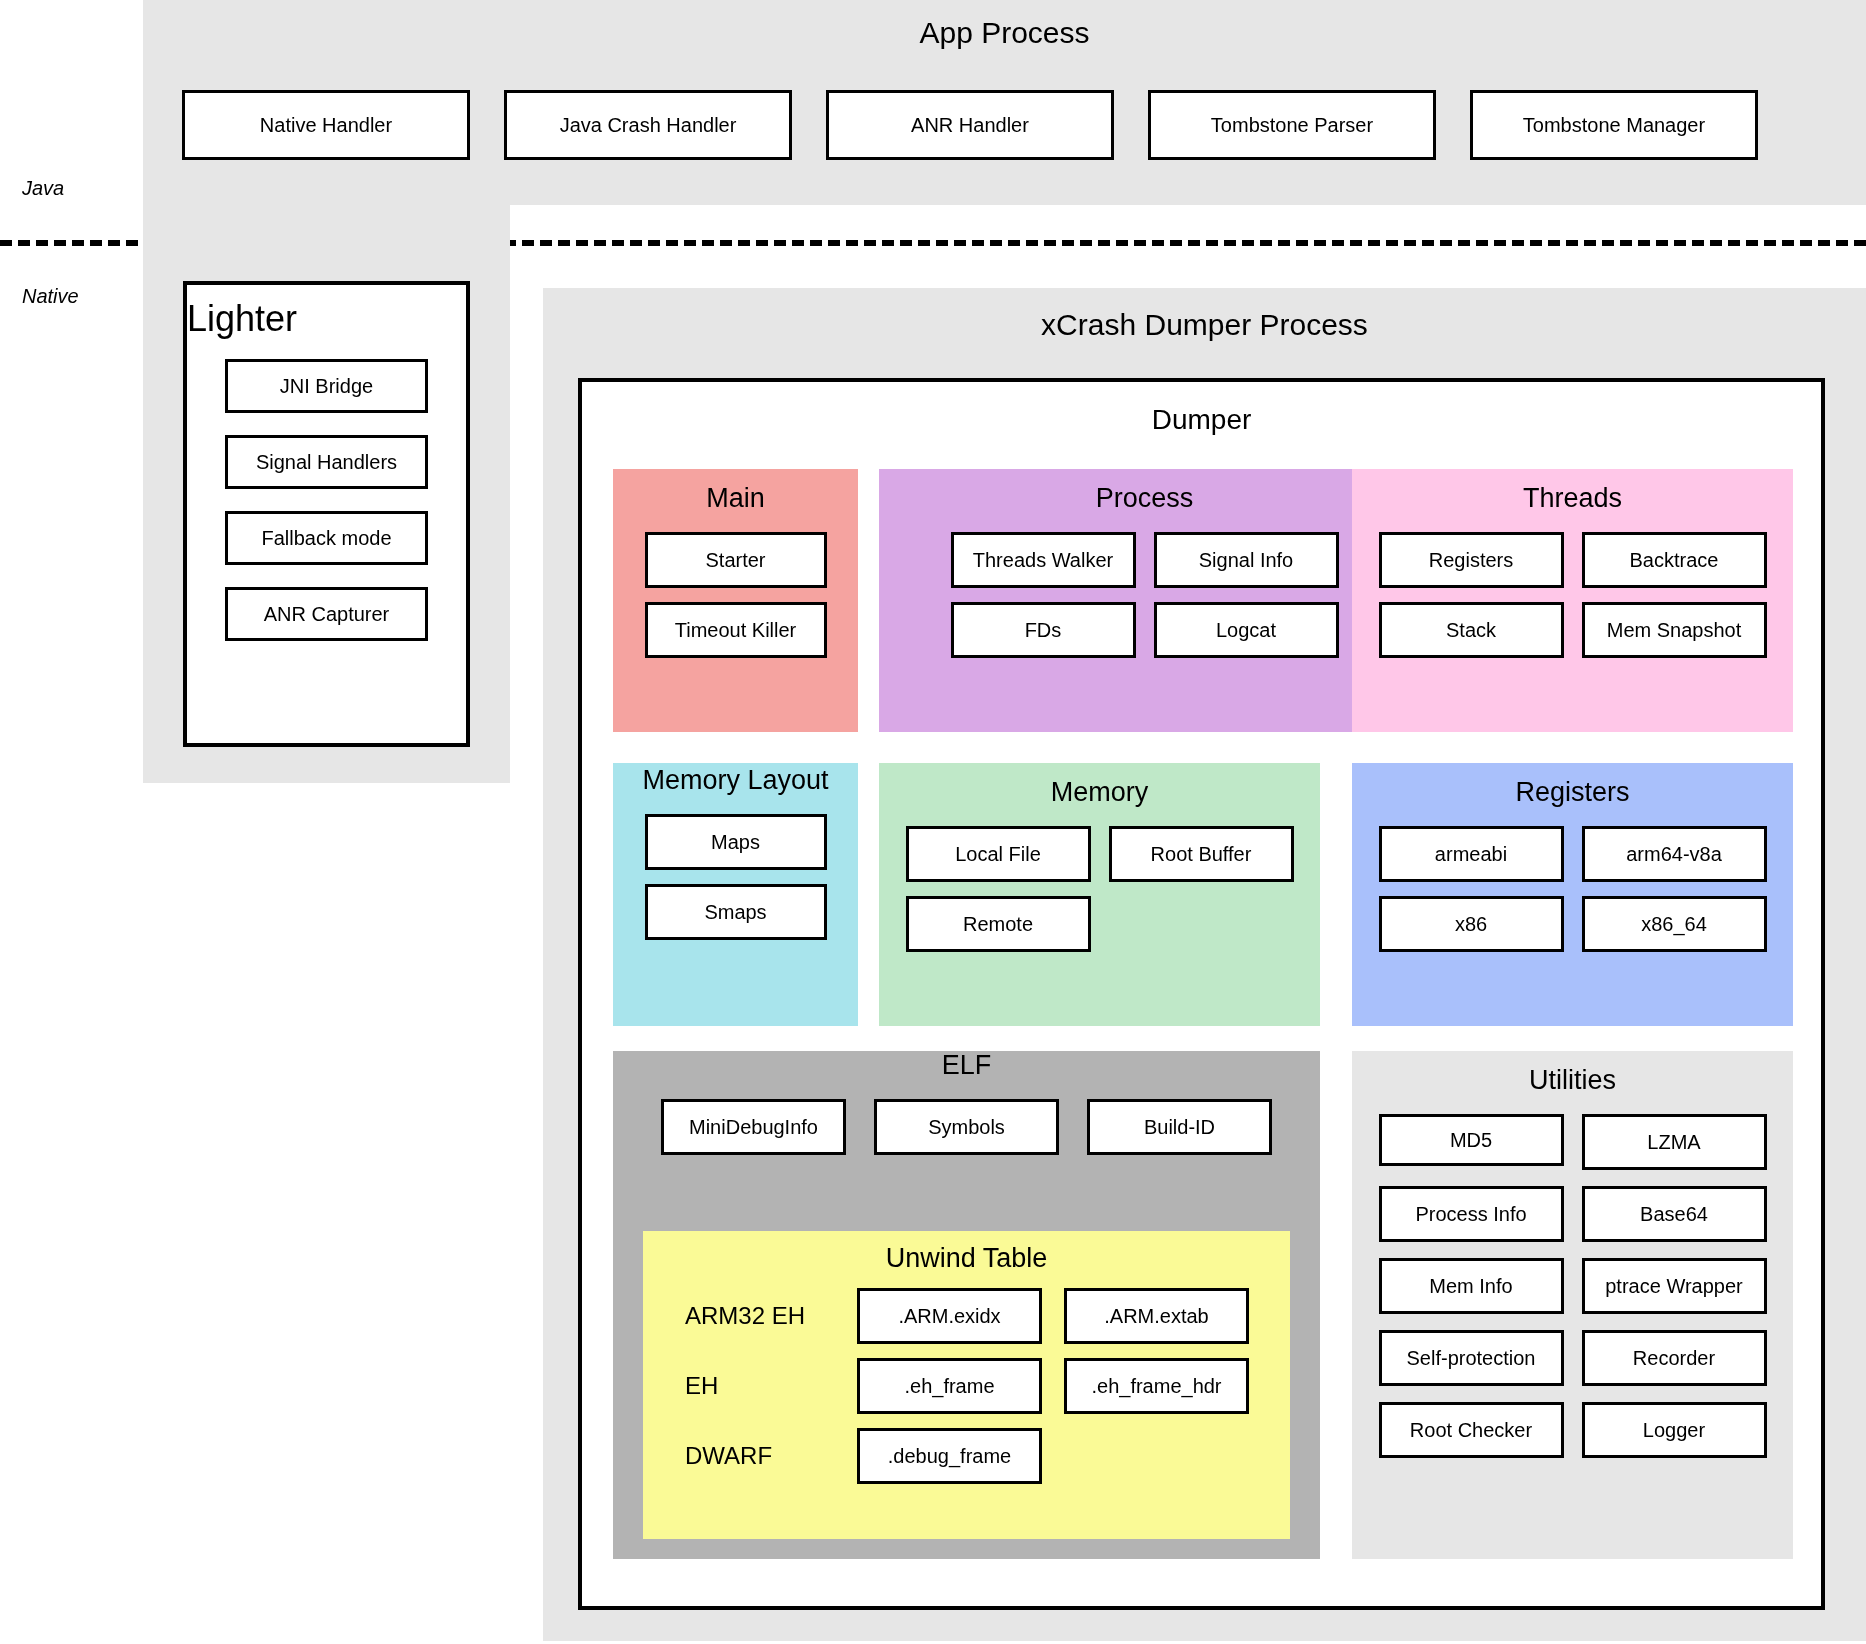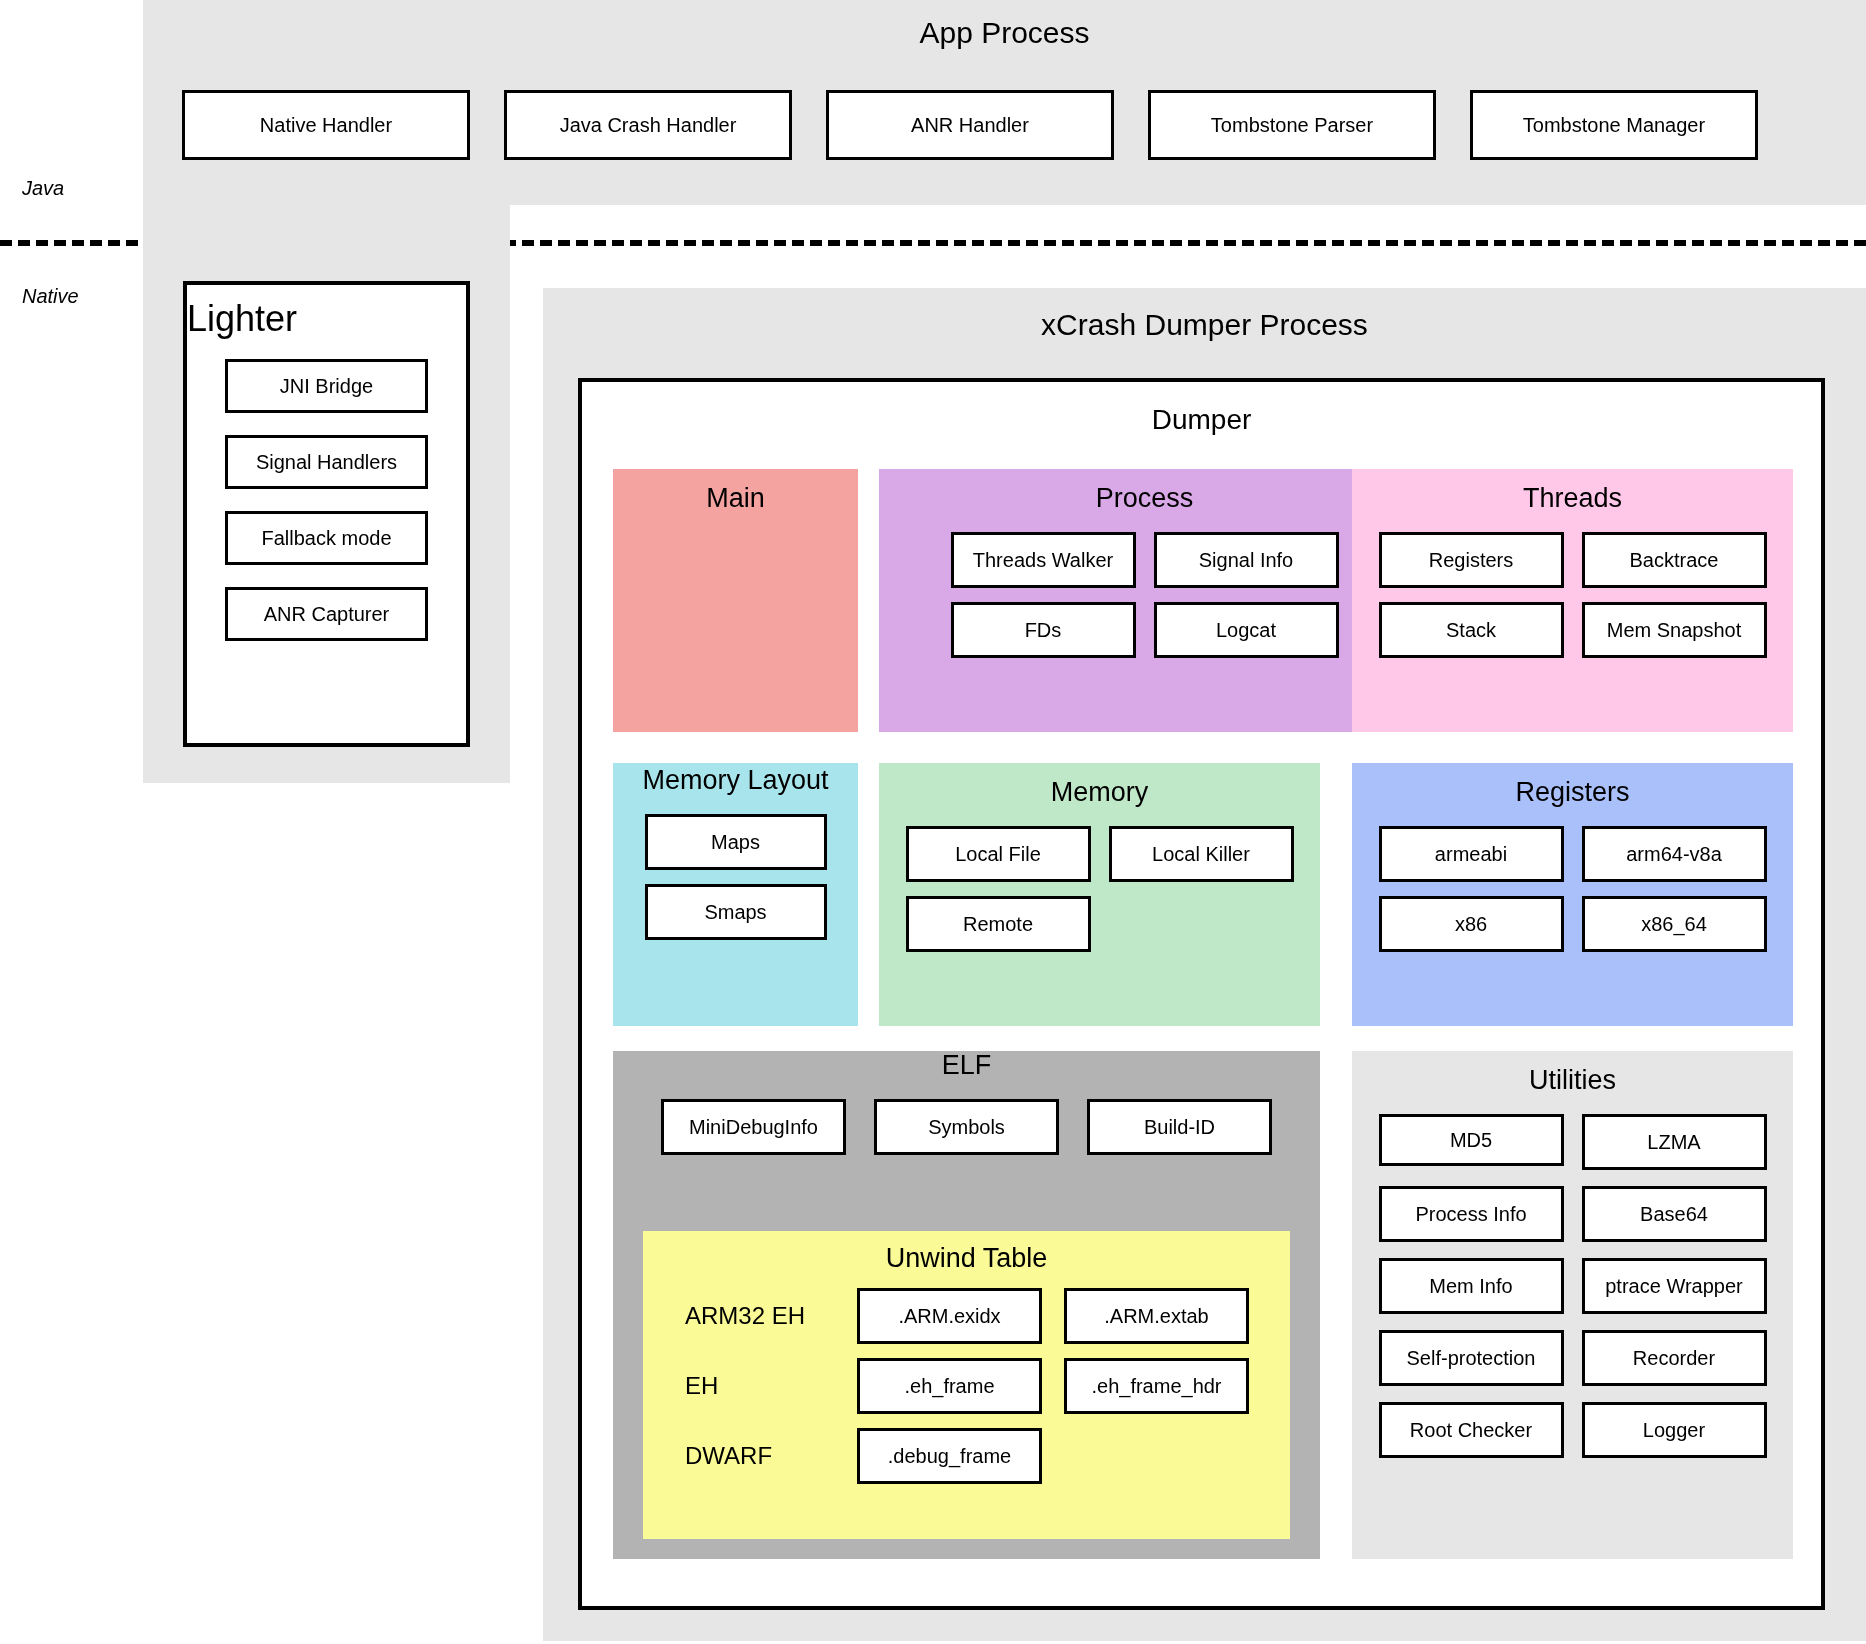--- a/index.html
+++ b/index.html
@@ -142,20 +142,24 @@
   <div class="panel-grey" style="left:543px; top:288px; width:1323px; height:1353px;">
     <div class="panel-title" style="margin-top:22px;">xCrash Dumper Process</div>
   </div>
 
   <div class="dumper-box" style="left:578px; top:378px; width:1247px; height:1232px;">
     <div class="dumper-title" style="margin-top:24px;">Dumper</div>
   </div>
 
   <div class="group" style="left:613px; top:469px; width:245px; height:263px; background:#f5a3a0; padding-top:16px;">
     <div class="group-title">Main</div>
+    <div class="group-grid" style="grid-template-columns:repeat(1, 182px); margin-top:20px;">
+      <div class="node" style="height:56px;">Starter</div>
+      <div class="node" style="height:56px;">Timeout Killer</div>
+    </div>
   </div>
 
   <div class="group" style="left:879px; top:469px; width:531px; height:263px; background:#d9a8e6; padding-top:16px;">
     <div class="group-title">Process</div>
     <div class="group-grid" style="grid-template-columns:repeat(2, 185px); margin-top:20px;">
       <div class="node" style="height:56px;">Threads Walker</div>
       <div class="node" style="height:56px;">Signal Info</div>
       <div class="node" style="height:56px;">FDs</div>
       <div class="node" style="height:56px;">Logcat</div>
     </div>
@@ -176,21 +180,21 @@
     <div class="group-grid" style="grid-template-columns:repeat(1, 182px); margin-top:20px;">
       <div class="node" style="height:56px;">Maps</div>
       <div class="node" style="height:56px;">Smaps</div>
     </div>
   </div>
 
   <div class="group" style="left:879px; top:763px; width:441px; height:263px; background:#bfe8c8; padding-top:16px;">
     <div class="group-title">Memory</div>
     <div class="group-grid" style="grid-template-columns:repeat(2, 185px); margin-top:20px;">
       <div class="node" style="height:56px;">Local File</div>
-      <div class="node" style="height:56px;">Local Killer</div>
+      <div class="node" style="height:56px;">Root Buffer</div>
       <div class="node" style="height:56px;">Remote</div>
     </div>
   </div>
 
   <div class="group" style="left:1352px; top:763px; width:441px; height:263px; background:#a9c0fb; padding-top:16px;">
     <div class="group-title">Registers</div>
     <div class="group-grid" style="grid-template-columns:repeat(2, 185px); margin-top:20px;">
       <div class="node" style="height:56px;">armeabi</div>
       <div class="node" style="height:56px;">arm64-v8a</div>
       <div class="node" style="height:56px;">x86</div>

